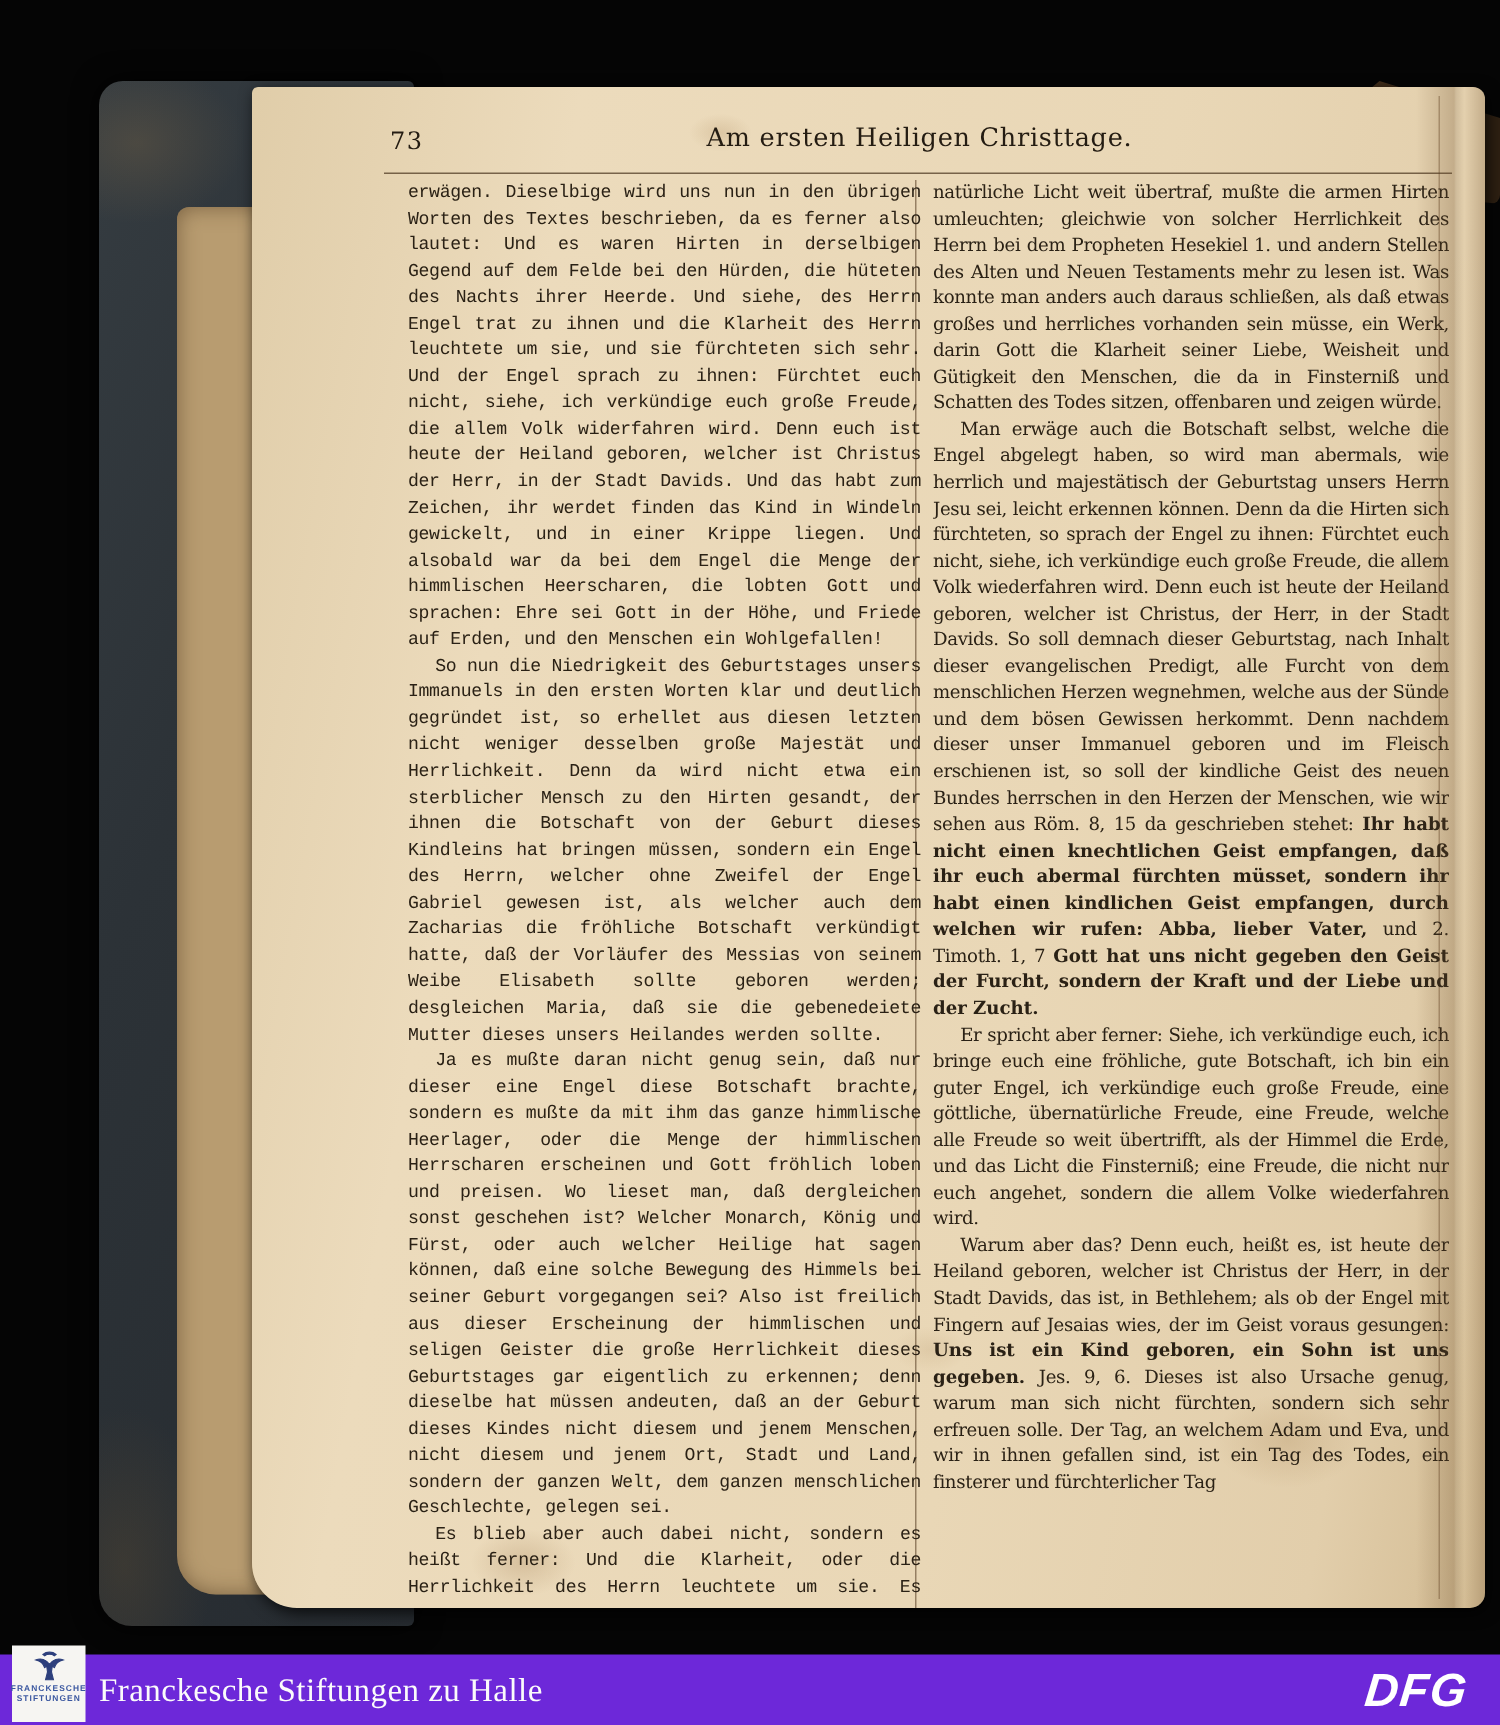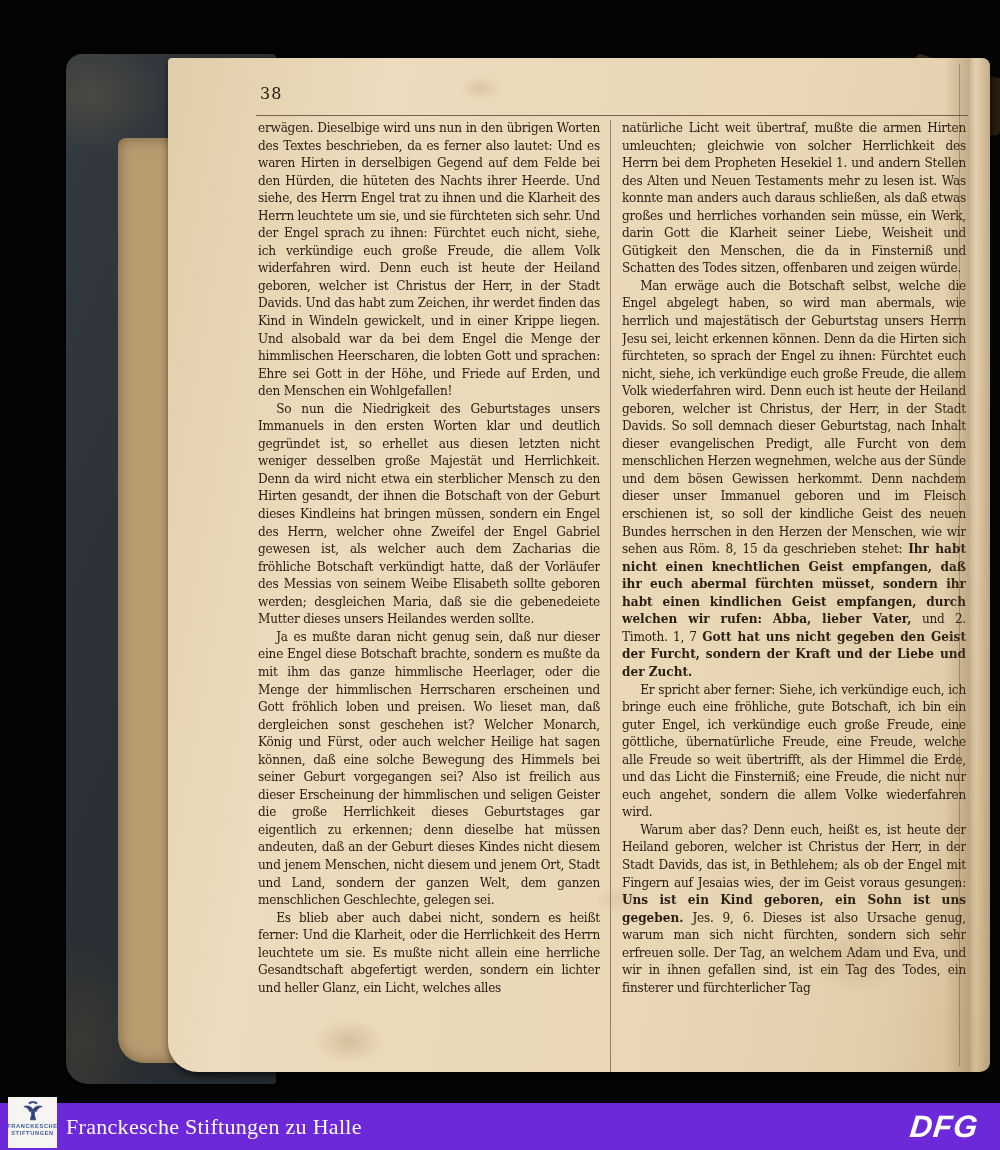--- a/index.html
+++ b/index.html
@@ -77,21 +77,21 @@
     background:rgba(80,55,30,.55);
   }
 
   
   .col{
     position:absolute;top:62px;
     font-size:12.1px;line-height:17.55px;letter-spacing:-0.22px;
     text-align:justify;overflow:hidden;
     color:#2a2115;
   }
-  .col-left{left:90px;width:342px;height:946px;}
+  .col-left{left:104px;width:342px;height:946px;font-family:Liberation Mono, monospace;}
   .col-right{left:454px;width:344px;height:953px;}
   .col p{margin:0;text-indent:1.5em;}
   .col p.noindent{text-indent:0;}
   .b{font-weight:bold;letter-spacing:0;}
 
   
   .footer-bar{
     position:absolute;left:0;top:1103px;width:1000px;height:47px;
     background:#6d28d9;
   }
@@ -124,21 +124,22 @@
 
 <div class="stage">
 
   <div class="book-cover"></div>
   <div class="fore-edge"></div>
   <div class="spine-scrap"></div>
 
   <div class="page">
     <div class="page-crease"></div>
 
-    <span class="page-num">38</span>
+    <span class="page-num">73</span>
+    <span class="running-head">Am ersten Heiligen Christtage.</span>
     <div class="head-rule"></div>
     <div class="col-divider"></div>
 
     <div class="col col-left">
       <p class="noindent">erwägen. Dieselbige wird uns nun in den übrigen Worten des Textes beschrieben, da es ferner also lautet: Und es waren Hirten in derselbigen Gegend auf dem Felde bei den Hürden, die hüteten des Nachts ihrer Heerde. Und siehe, des Herrn Engel trat zu ihnen und die Klarheit des Herrn leuchtete um sie, und sie fürchteten sich sehr. Und der Engel sprach zu ihnen: Fürchtet euch nicht, siehe, ich verkündige euch große Freude, die allem Volk widerfahren wird. Denn euch ist heute der Heiland geboren, welcher ist Christus der Herr, in der Stadt Davids. Und das habt zum Zeichen, ihr werdet finden das Kind in Windeln gewickelt, und in einer Krippe liegen. Und alsobald war da bei dem Engel die Menge der himmlischen Heerscharen, die lobten Gott und sprachen: Ehre sei Gott in der Höhe, und Friede auf Erden, und den Menschen ein Wohlgefallen!</p>
       <p>So nun die Niedrigkeit des Geburtstages unsers Immanuels in den ersten Worten klar und deutlich gegründet ist, so erhellet aus diesen letzten nicht weniger desselben große Majestät und Herrlichkeit. Denn da wird nicht etwa ein sterblicher Mensch zu den Hirten gesandt, der ihnen die Botschaft von der Geburt dieses Kindleins hat bringen müssen, sondern ein Engel des Herrn, welcher ohne Zweifel der Engel Gabriel gewesen ist, als welcher auch dem Zacharias die fröhliche Botschaft verkündigt hatte, daß der Vorläufer des Messias von seinem Weibe Elisabeth sollte geboren werden; desgleichen Maria, daß sie die gebenedeiete Mutter dieses unsers Heilandes werden sollte.</p>
       <p>Ja es mußte daran nicht genug sein, daß nur dieser eine Engel diese Botschaft brachte, sondern es mußte da mit ihm das ganze himmlische Heerlager, oder die Menge der himmlischen Herrscharen erscheinen und Gott fröhlich loben und preisen. Wo lieset man, daß dergleichen sonst geschehen ist? Welcher Monarch, König und Fürst, oder auch welcher Heilige hat sagen können, daß eine solche Bewegung des Himmels bei seiner Geburt vorgegangen sei? Also ist freilich aus dieser Erscheinung der himmlischen und seligen Geister die große Herrlichkeit dieses Geburtstages gar eigentlich zu erkennen; denn dieselbe hat müssen andeuten, daß an der Geburt dieses Kindes nicht diesem und jenem Menschen, nicht diesem und jenem Ort, Stadt und Land, sondern der ganzen Welt, dem ganzen menschlichen Geschlechte, gelegen sei.</p>
       <p>Es blieb aber auch dabei nicht, sondern es heißt ferner: Und die Klarheit, oder die Herrlichkeit des Herrn leuchtete um sie. Es mußte nicht allein eine herrliche Gesandtschaft abgefertigt werden, sondern ein lichter und heller Glanz, ein Licht, welches alles</p>
     </div>
 

